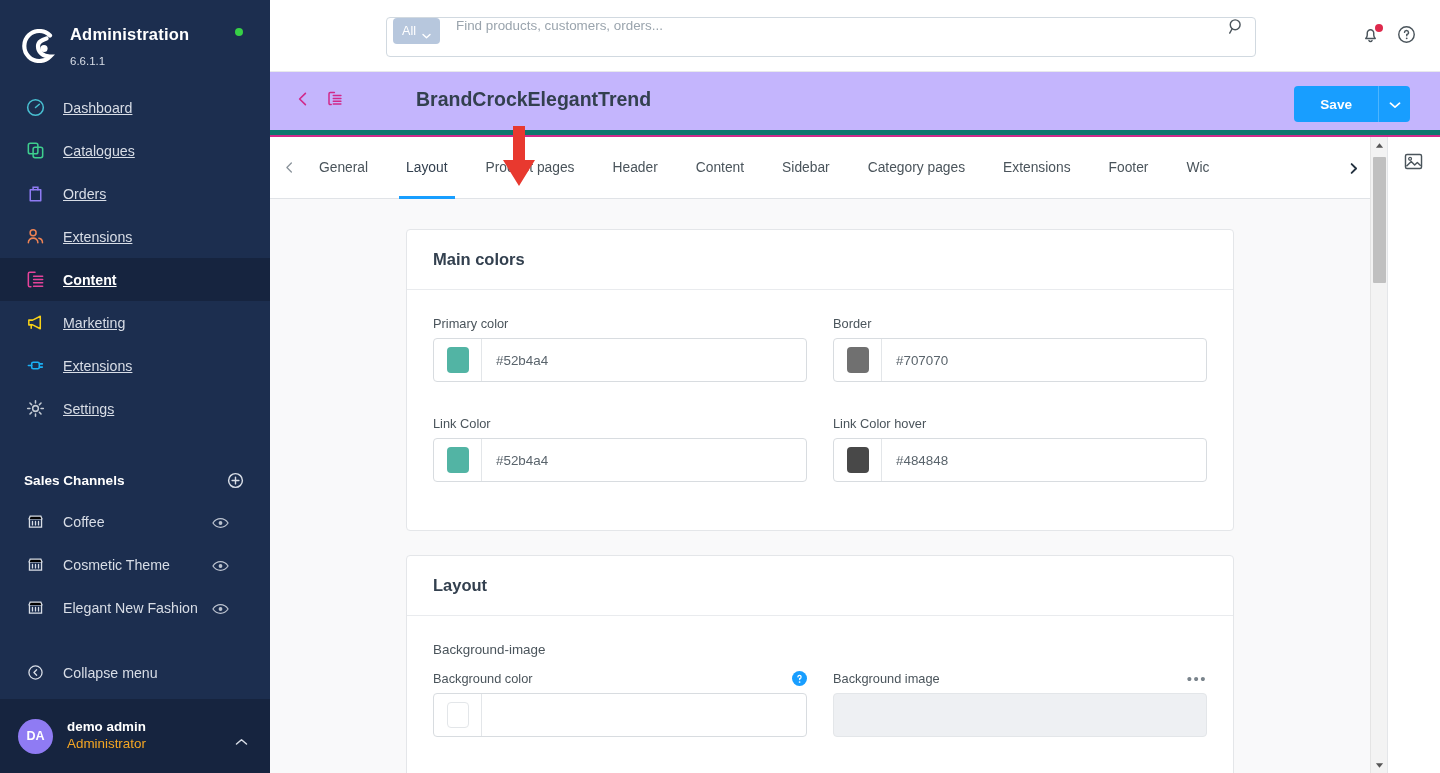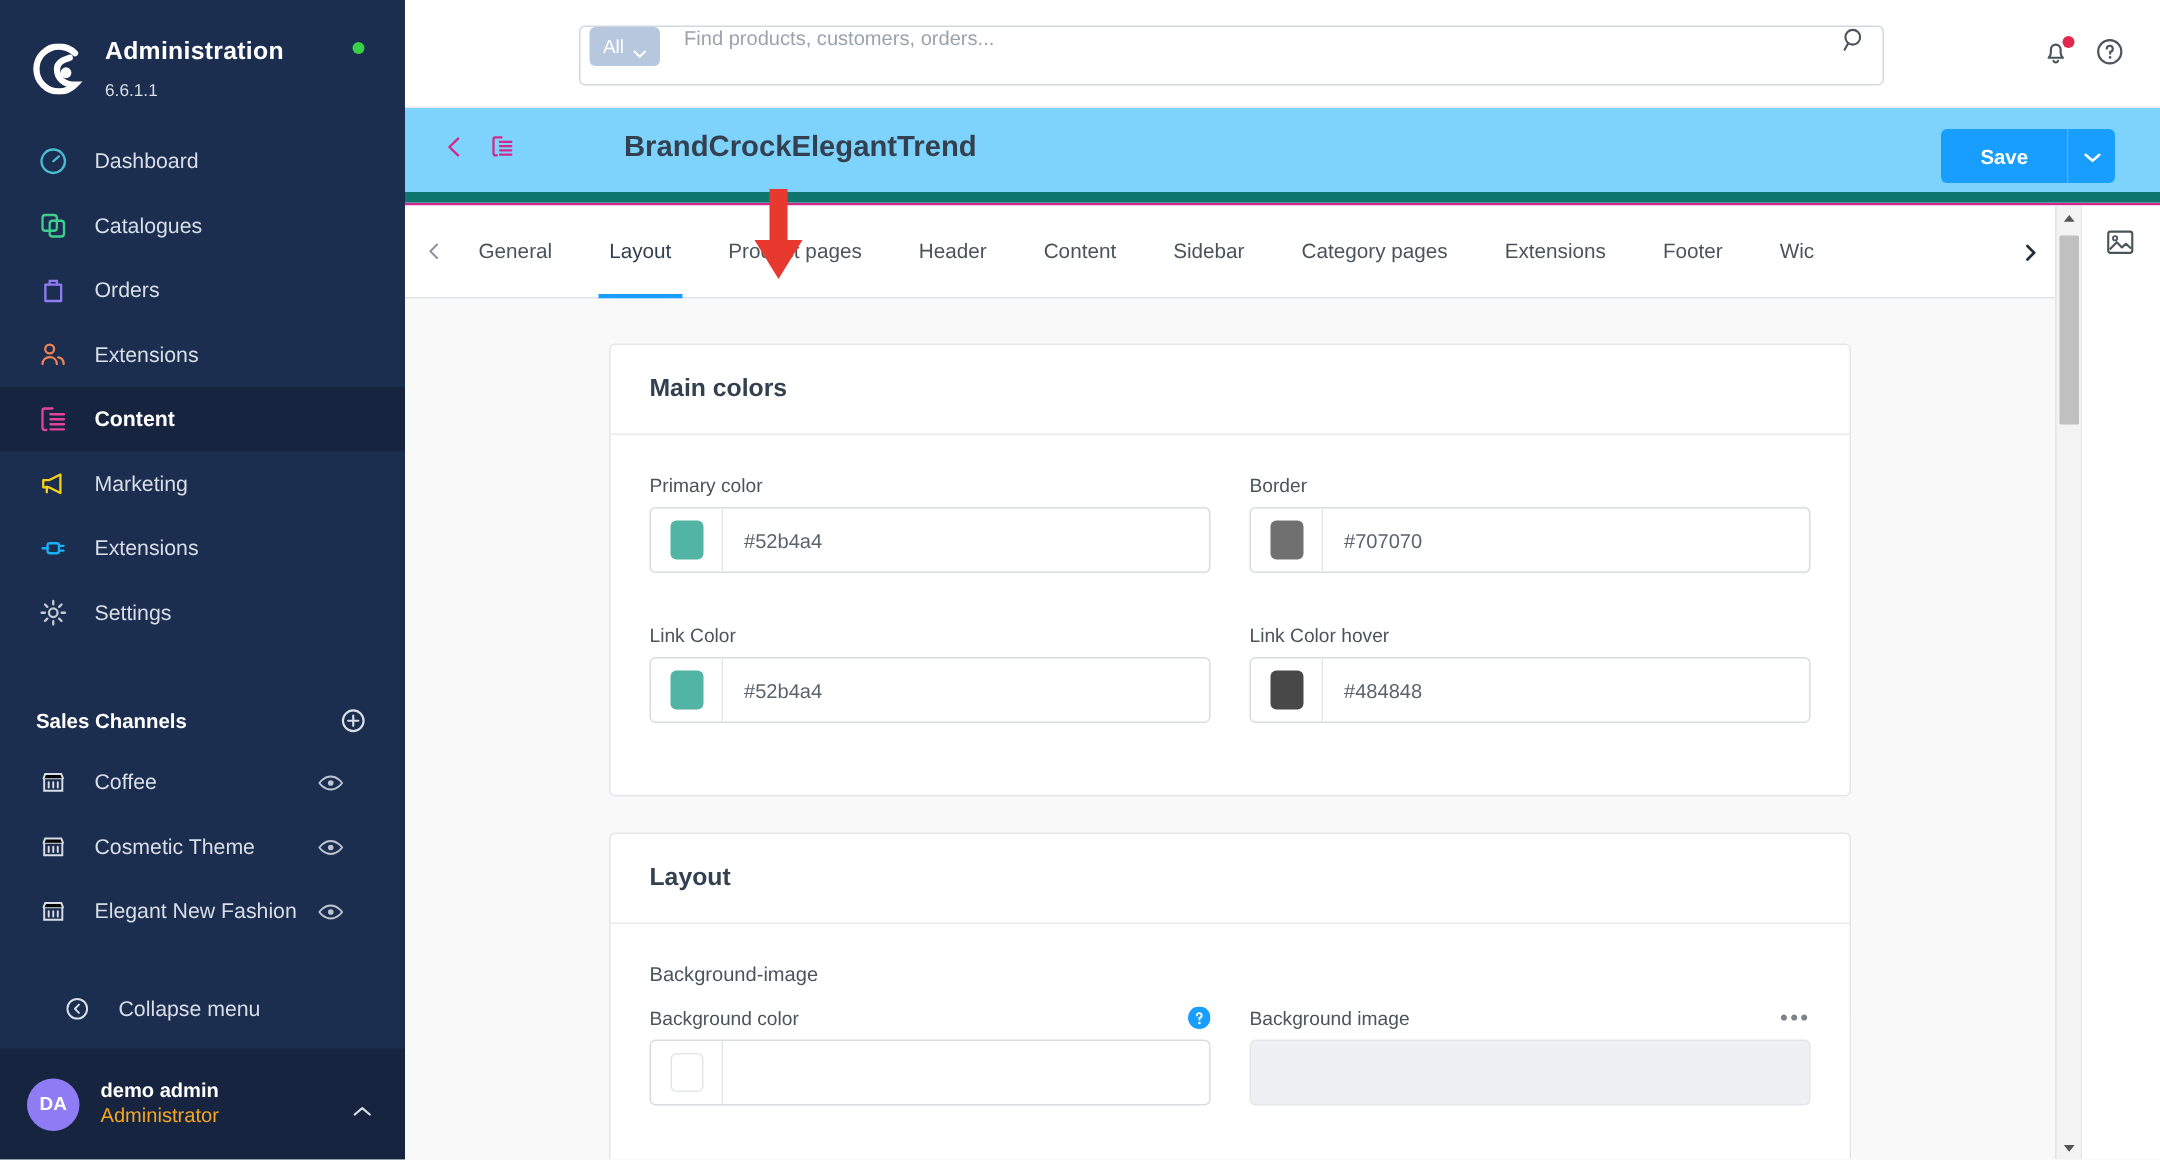--- a/index.html
+++ b/index.html
@@ -19,39 +19,39 @@
   .brand { display: flex; align-items: center; padding: 20px 0 0 22px; height: 72px; position: relative; }
   .brand-logo { width: 34px; height: 34px; flex: 0 0 34px; }
   .brand-text { margin-left: 14px; }
   .brand-title { color: #fff; font-size: 16.5px; font-weight: bold; letter-spacing: .2px; line-height: 1.15; }
   .brand-version { color: #d8dde6; font-size: 11.5px; margin-top: 12px; }
   .status-dot { position: absolute; right: 27px; top: 28px; width: 8px; height: 8px; border-radius: 50%; background: #37d046; }
 
   .nav { margin-top: 14px; }
   .nav-item {
     display: flex; align-items: center; height: 43px; padding-left: 24px;
-    color: #d8dde6; font-size: 14.2px; cursor: pointer;
+    color: #d8dde6; font-size: 14.2px; cursor: pointer; text-decoration: underline;
   }
   .nav-item.active { background: #16243f; color: #fff; font-weight: bold; }
   .nav-ico { width: 22px; height: 22px; flex: 0 0 22px; margin-right: 17px; display: flex; align-items: center; justify-content: center; }
   .nav-label { white-space: nowrap; }
 
   .section-head {
     display: flex; align-items: center; justify-content: space-between;
     padding: 0 26px 0 24px; height: 40px; margin-top: 30px;
     color: #fff; font-size: 13.6px; font-weight: bold;
   }
   .plus-ico { width: 17px; height: 17px; cursor: pointer; }
   .channel-item {
     display: flex; align-items: center; height: 43px; padding: 0 41px 0 24px;
     color: #d8dde6; font-size: 14.2px; cursor: pointer;
   }
   .channel-item .nav-label { flex: 1; }
   .eye-ico { width: 17px; height: 12px; opacity: .85; }
-  .collapse-row { margin-top: 22px; margin-left: 16px; }
+  .collapse-row { margin-top: 22px; }
 
   .user-bar {
     margin-top: auto; height: 74px; background: #16243f;
     display: flex; align-items: center; padding: 0 22px 0 18px; cursor: pointer;
   }
   .avatar {
     width: 35px; height: 35px; border-radius: 50%; background: #8f7bf3;
     color: #fff; font-size: 12.6px; font-weight: bold;
     display: flex; align-items: center; justify-content: center; flex: 0 0 35px;
   }
@@ -83,23 +83,23 @@
     font-family: "Liberation Sans", sans-serif; font-size: 13.4px; color: #4a545b;
   }
   .search-input::placeholder { color: #9aa4ad; }
   .search-ico { width: 17px; height: 17px; cursor: pointer; }
 
   .top-actions { position: absolute; right: 22px; top: 24px; display: flex; align-items: center; gap: 14px; }
   .top-ico { width: 22px; height: 22px; position: relative; cursor: pointer; }
   .badge-dot { position: absolute; right: -1px; top: 0px; width: 8px; height: 8px; border-radius: 50%; background: #de294c; }
 
   .pagehead {
-    height: 63px; background: #7dd3fc; display: flex; align-items: center;
+    height: 63px; background: #c4b5fd; display: flex; align-items: center;
     padding: 0 30px 4px 14px; position: relative; flex: 0 0 63px;
-    border-bottom: 7px solid #0f766e;
+    border-bottom: 5px solid #0f766e;
   }
   .back-ico { width: 18px; height: 18px; margin-left: 10px; cursor: pointer; }
   .doc-ico { width: 18px; height: 18px; margin-left: 14px; cursor: pointer; }
   .page-title { margin-left: 72px; font-size: 19.5px; font-weight: bold; color: #33404f; }
   .save-group { position: absolute; right: 30px; top: 14px; display: flex; height: 36px; }
   .save-btn {
     background: #189eff; color: #fff; border: 0; font-weight: bold; font-size: 13.6px;
     padding: 0 26px; border-radius: 4px 0 0 4px; cursor: pointer;
     font-family: "Liberation Sans", sans-serif;
   }

